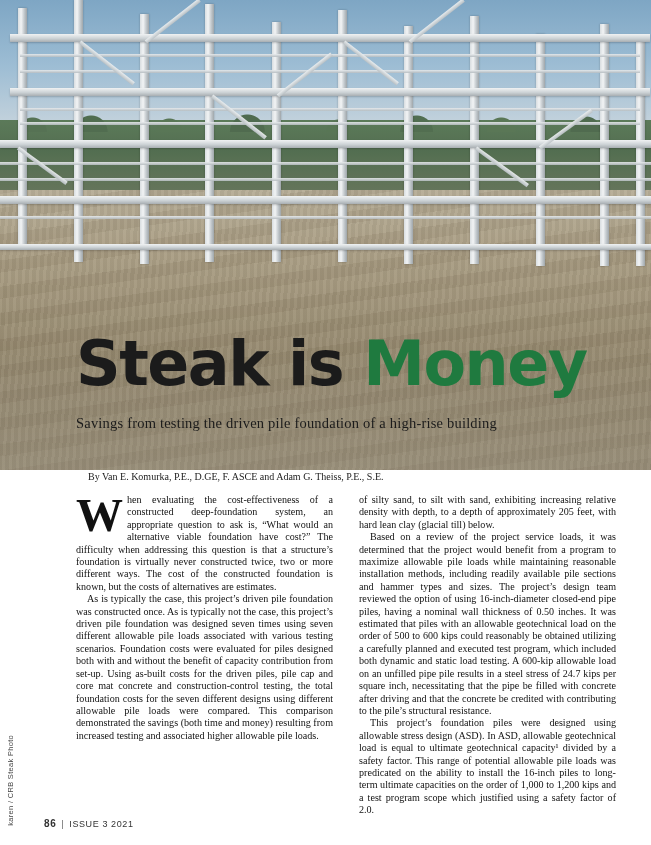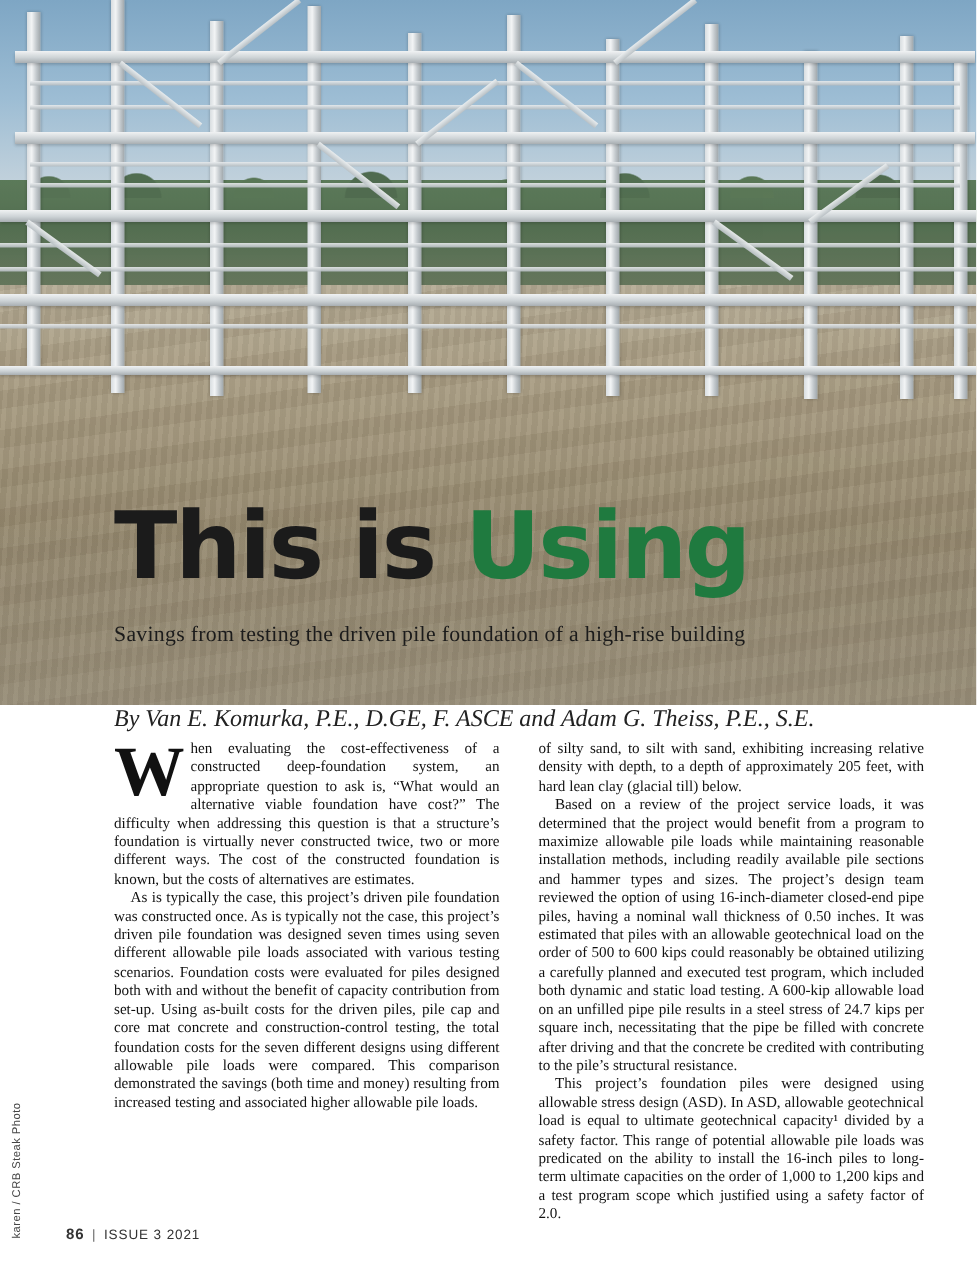--- a/index.html
+++ b/index.html
@@ -104,24 +104,23 @@
   .title .accent { color: #1f7a3f; }
   .subtitle {
     margin: 20px 0 0 0;
     font-family: "Liberation Serif", serif;
     font-weight: normal;
     font-size: 14.5px;
     letter-spacing: .2px;
     color: #1b1b1b;
   }
   .byline {
-    position:absolute; left:76px; top:471px; width:540px;
-    font-family: "Liberation Serif", serif;
-    font-size: 16px;
-    font-style: italic;
+    position:absolute; left:88px; top:471px; width:540px;
+    font-family: "Liberation Serif", serif;
+    font-size: 10px;
     color: #222;
   }
 
   
   .columns {
     position:absolute;
     left:76px; top:494px;
     width: 540px;
     display:flex;
     gap: 26px;
@@ -226,21 +225,21 @@
       <div class="diag" style="left:410px; top:40px;  width:68px;  transform: rotate(-38deg);"></div>
       <div class="diag" style="left:476px; top:146px; width:64px;  transform: rotate(36deg);"></div>
       <div class="diag" style="left:540px; top:146px; width:64px;  transform: rotate(-36deg);"></div>
       <div class="diag" style="left:18px;  top:146px; width:60px;  transform: rotate(36deg);"></div>
     </div>
 
     <div class="haze"></div>
   </div>
 
   <div class="titlewrap">
-    <h1 class="title"><span>This is </span><span class="accent">Using</span></h1>
+    <h1 class="title"><span>Steak is </span><span class="accent">Money</span></h1>
     <div class="subtitle">Savings from testing the driven pile foundation of a high-rise building</div>
   </div>
 
   <div class="byline">By Van E. Komurka, P.E., D.GE, F. ASCE and Adam G. Theiss, P.E., S.E.</div>
 
   <div class="columns">
 
     <div class="col-body">
       <p class="dropcap-para noindent"><span class="dropcap">W</span><span>hen evaluating the cost-effectiveness of a constructed deep-foundation system, an appropriate question to ask is, “What would an alternative viable foundation have cost?” The difficulty when addressing this question is that a structure’s foundation is virtually never constructed twice, two or more different ways. The cost of the constructed foundation is known, but the costs of alternatives are estimates.</span></p>
       <p>As is typically the case, this project’s driven pile foundation was constructed once. As is typically not the case, this project’s driven pile foundation was designed seven times using seven different allowable pile loads associated with various testing scenarios. Foundation costs were evaluated for piles designed both with and without the benefit of capacity contribution from set-up. Using as-built costs for the driven piles, pile cap and core mat concrete and construction-control testing, the total foundation costs for the seven different designs using different allowable pile loads were compared. This comparison demonstrated the savings (both time and money) resulting from increased testing and associated higher allowable pile loads.</p>

